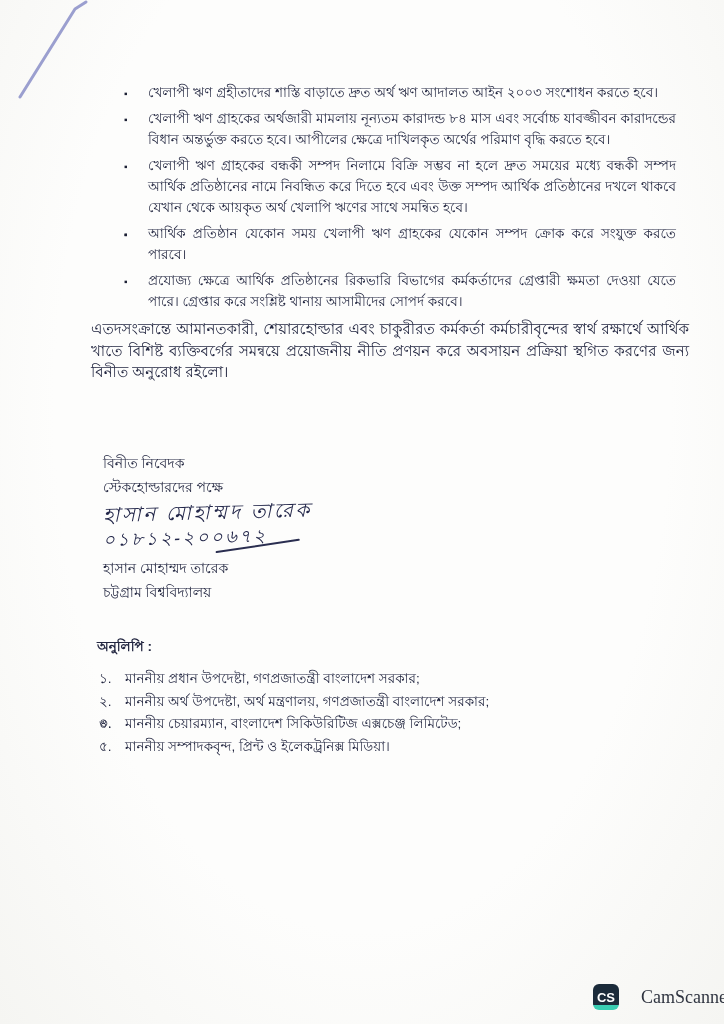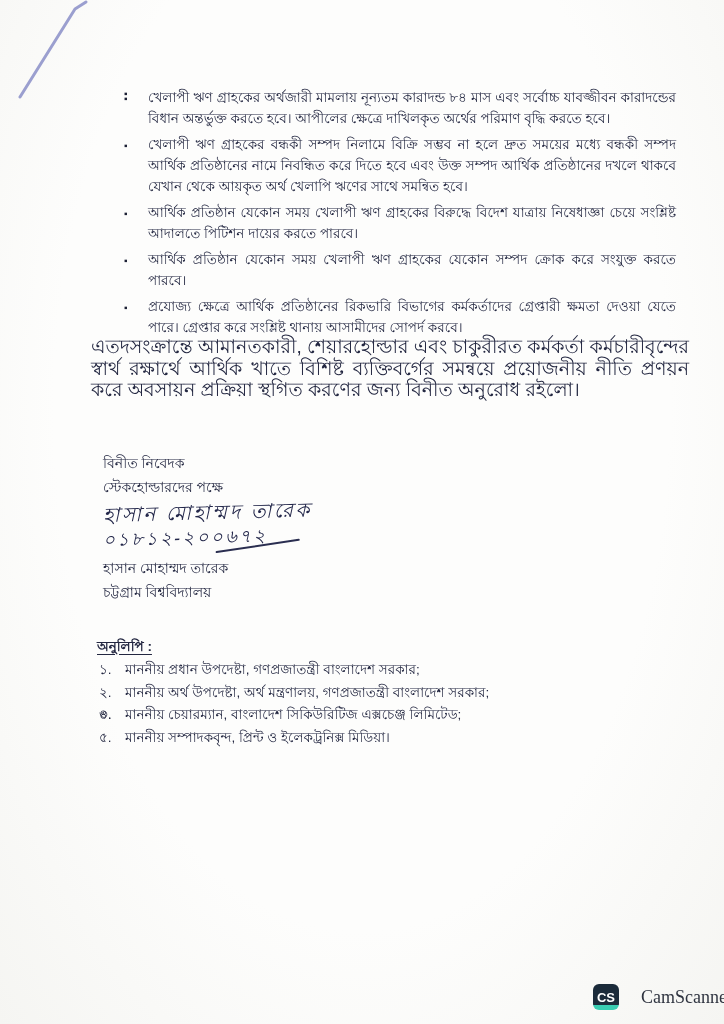--- a/index.html
+++ b/index.html
@@ -20,22 +20,22 @@
     position:absolute;left:124px;top:82px;width:552px;
     list-style:none;margin:0;padding:0;
     font-size:13.5px;line-height:21px;text-align:justify;
   }
   .bullets li{position:relative;padding-left:24px;margin-bottom:5px;}
   .bullets .marker{
     position:absolute;left:0;top:1px;font-size:10px;color:#1d2136;
   }
   
   .closing{
-    position:absolute;left:91px;top:336px;width:598px;
-    margin:0;font-size:19px;line-height:21.5px;text-align:justify;
+    position:absolute;left:91px;top:318px;width:598px;
+    margin:0;font-size:15px;line-height:21.5px;text-align:justify;
   }
   
   .signature{
     position:absolute;left:103px;top:451px;width:360px;
     font-size:14px;line-height:24px;
   }
   .hand{
     font-style:italic;
     color:#23274a;
     letter-spacing:2.5px;
@@ -45,22 +45,22 @@
   .hand-name{font-size:20px;line-height:26px;margin-top:3px;}
   .hand-phone{font-size:18px;line-height:24px;position:relative;width:190px;}
   .flourish{
     position:absolute;left:112px;bottom:1px;width:85px;height:2px;
     background:#2a2e50;transform:rotate(-7deg);border-radius:2px;
   }
   .sig-printed{margin-top:4px;}
   
   .cc{position:absolute;left:97px;top:636px;width:560px;font-size:13.5px;}
   .cc-header{
-    font-weight:bold;text-decoration:underline;
-    text-underline-offset:3px;
+    font-weight:bold;
+    text-underline-offset:3px;margin-bottom:9px;
   }
   .cc ol{list-style:none;margin:0;padding:0 0 0 28px;}
   .cc li{position:relative;line-height:21.5px;margin-bottom:1px;}
   .cc .num{position:absolute;left:-26px;}
   
   .brand{
     position:absolute;left:593px;top:984px;
     display:flex;align-items:center;gap:22px;
   }
   .badge{
@@ -80,32 +80,32 @@
 
 <div class="page">
 
   <svg class="pen-mark" width="120" height="120" viewBox="0 0 120 120">
     <polyline points="86,2 75,9 20,97" fill="none" stroke="#8a8ec8" stroke-width="3" stroke-linecap="round" stroke-linejoin="round" opacity="0.85"></polyline>
   </svg>
 
   <ul class="bullets">
     <li>
       <span class="marker">▪</span>
+      <span>খেলাপী ঋণ গ্রহীতাদের শাস্তি বাড়াতে দ্রুত অর্থ ঋণ আদালত আইন ২০০৩ সংশোধন করতে হবে।</span>
     </li>
     <li>
       <span class="marker">▪</span>
       <span>খেলাপী ঋণ গ্রাহকের অর্থজারী মামলায় নূন্যতম কারাদন্ড ৮৪ মাস এবং সর্বোচ্চ যাবজ্জীবন কারাদন্ডের বিধান অন্তর্ভুক্ত করতে হবে। আপীলের ক্ষেত্রে দাখিলকৃত অর্থের পরিমাণ বৃদ্ধি করতে হবে।</span>
     </li>
     <li>
       <span class="marker">▪</span>
       <span>খেলাপী ঋণ গ্রাহকের বন্ধকী সম্পদ নিলামে বিক্রি সম্ভব না হলে দ্রুত সময়ের মধ্যে বন্ধকী সম্পদ আর্থিক প্রতিষ্ঠানের নামে নিবন্ধিত করে দিতে হবে এবং উক্ত সম্পদ আর্থিক প্রতিষ্ঠানের দখলে থাকবে যেখান থেকে আয়কৃত অর্থ খেলাপি ঋণের সাথে সমন্বিত হবে।</span>
     </li>
     <li>
       <span class="marker">▪</span>
-      <span>আর্থিক প্রতিষ্ঠান যেকোন সময় খেলাপী ঋণ গ্রাহকের বিরুদ্ধে বিদেশ যাত্রায় নিষেধাজ্ঞা চেয়ে সংশ্লিষ্ট আদালতে পিটিশন দায়ের করতে পারবে।</span>
     </li>
     <li>
       <span class="marker">▪</span>
       <span>আর্থিক প্রতিষ্ঠান যেকোন সময় খেলাপী ঋণ গ্রাহকের যেকোন সম্পদ ক্রোক করে সংযুক্ত করতে পারবে।</span>
     </li>
     <li>
       <span class="marker">▪</span>
       <span>প্রযোজ্য ক্ষেত্রে আর্থিক প্রতিষ্ঠানের রিকভারি বিভাগের কর্মকর্তাদের গ্রেপ্তারী ক্ষমতা দেওয়া যেতে পারে। গ্রেপ্তার করে সংশ্লিষ্ট থানায় আসামীদের সোপর্দ করবে।</span>
     </li>
   </ul>

